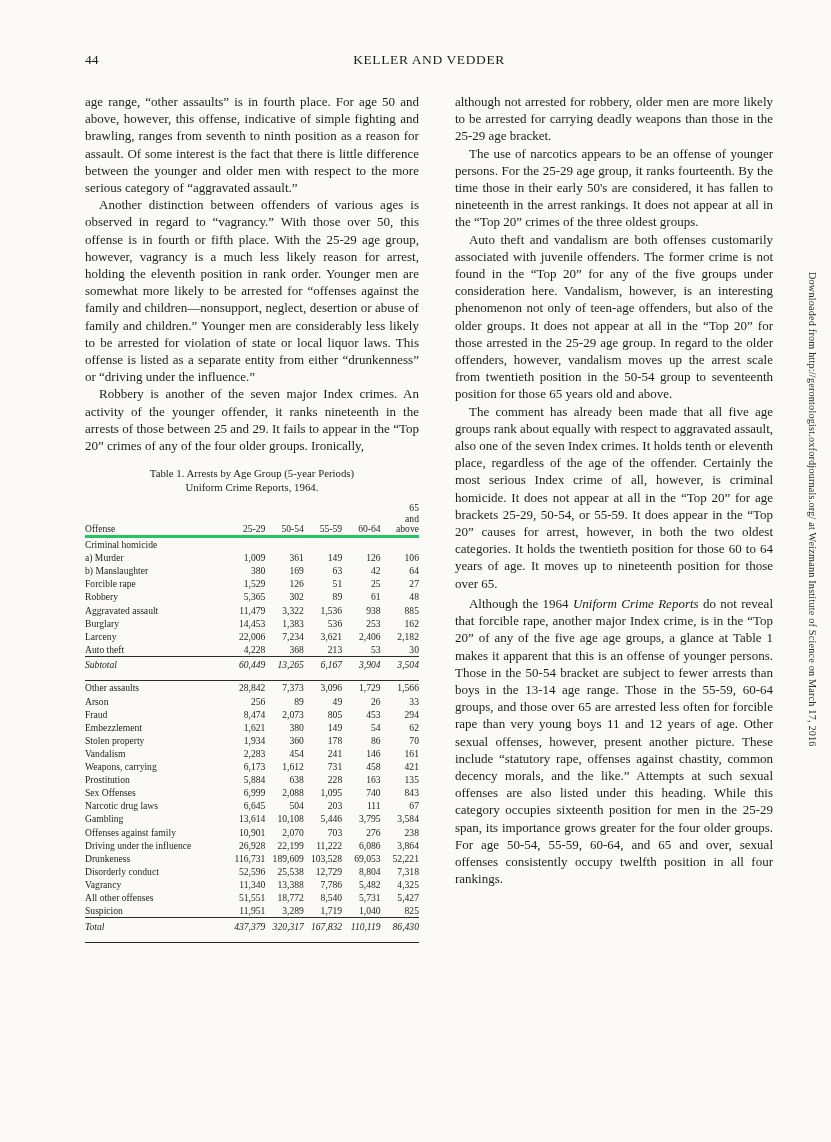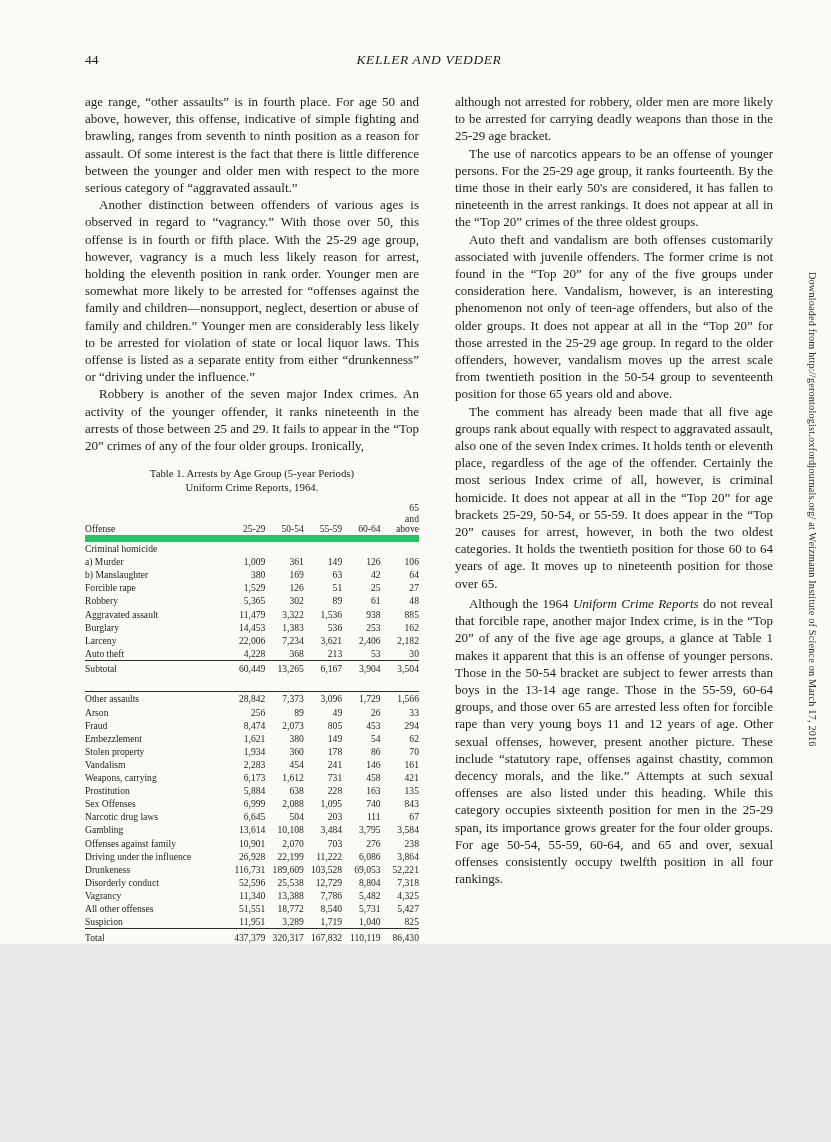--- a/index.html
+++ b/index.html
@@ -1,45 +1,45 @@
 <!DOCTYPE html>
 <html><head>
 <meta charset="utf-8">
 <style>
   html,body{margin:0;padding:0;}
   body{background:#e9e9e9;}
   .page{
-    position:relative;width:831px;height:944px;margin:0 auto;
+    position:relative;width:831px;height:1142px;margin:0 auto;
     background:#fbfaf6;color:#1d1d1d;
     font-family:"Liberation Serif","DejaVu Serif",serif;
     overflow:hidden;
   }
   .top-line{position:absolute;top:52px;left:85px;width:688px;text-align:center;font-size:13.5px;}
   .pagenum{position:absolute;left:0;top:0;font-size:13.5px;}
-  .runhead{font-style:italic;letter-spacing:0.6px;}
+  .runhead{letter-spacing:0.6px;}
   .columns{position:absolute;top:93px;left:85px;width:688px;display:flex;gap:36px;}
   .col{width:334px;font-size:13px;line-height:17.2px;text-align:justify;}
   p.body-para{margin:0;}
   p.indent{text-indent:14px;}
   p.space-before{margin-top:3px;}
   .table-block{margin-top:13px;}
   .table-caption{text-align:center;font-size:10.8px;line-height:13.5px;margin:0 6px 9px 6px;}
   table.data{width:100%;border-collapse:collapse;font-size:9.6px;table-layout:fixed;}
   table.data th,table.data td{padding:0;}
   col.c-offense{width:142px;}
   col.c-num{width:38.4px;}
-  thead th{font-weight:normal;vertical-align:bottom;border-bottom:7px solid #22c55e;padding-bottom:2px;font-size:9.6px;line-height:10.6px;}
+  thead th{font-weight:normal;vertical-align:bottom;border-bottom:3px solid #22c55e;padding-bottom:2px;font-size:9.6px;line-height:10.6px;}
   th.offense-h{text-align:left;}
   th.num-h{text-align:right;white-space:pre-line;}
   td.offense{text-align:left;line-height:13.1px;overflow:hidden;white-space:nowrap;margin-left:40px;}
   td.num{text-align:right;line-height:13.1px;}
   td.ind1{padding-left:9px;}
   td.ind2{padding-left:26px;}
   tr.rule-above td{border-top:1px solid #2a2a2a;padding-top:1.5px;}
-  tr.rule-below td{border-bottom:1px solid #2a2a2a;padding-bottom:16px;}
+  tr.rule-below td{border-bottom:1px solid #2a2a2a;padding-bottom:9px;font-style:italic;}
   .sidebar{
     position:absolute;top:272px;right:13px;
     writing-mode:vertical-rl;
     font-size:10.2px;letter-spacing:0.2px;color:#2c2c2c;
     white-space:nowrap;
   }
 </style>
 </head>
 <body>
 
@@ -243,21 +243,21 @@
                 <td class="num">6,645</td>
                 <td class="num">504</td>
                 <td class="num">203</td>
                 <td class="num">111</td>
                 <td class="num">67</td>
               </tr>
               <tr class="">
                 <td class="offense">Gambling</td>
                 <td class="num">13,614</td>
                 <td class="num">10,108</td>
-                <td class="num">3,484</td>
+                <td class="num">5,446</td>
                 <td class="num">3,795</td>
                 <td class="num">3,584</td>
               </tr>
               <tr class="">
                 <td class="offense">Offenses against family</td>
                 <td class="num">10,901</td>
                 <td class="num">2,070</td>
                 <td class="num">703</td>
                 <td class="num">276</td>
                 <td class="num">238</td>

